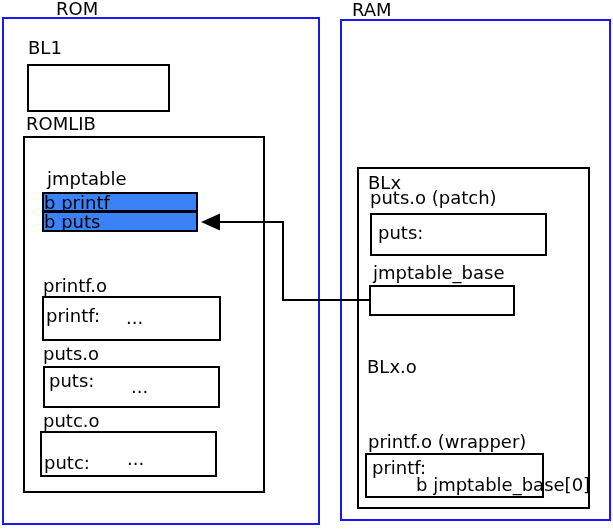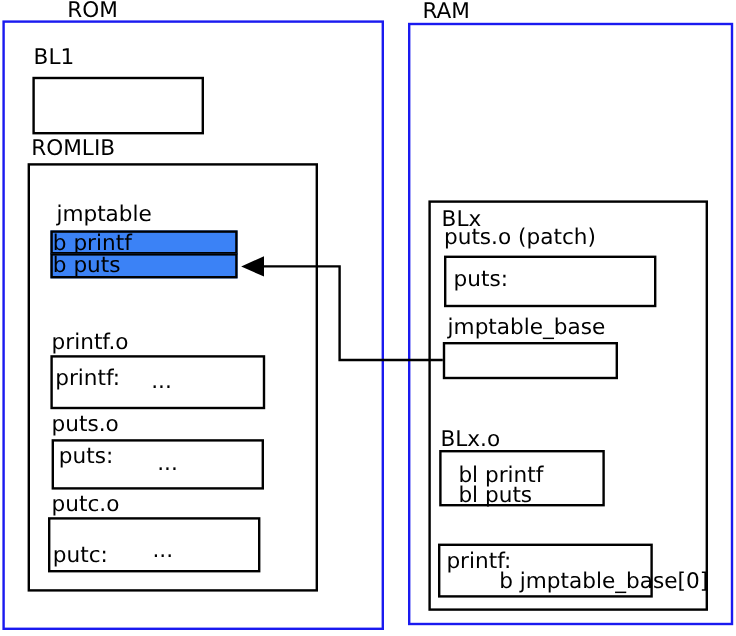--- a/index.html
+++ b/index.html
@@ -96,25 +96,22 @@
 
   <div class="label" style="left:370px; top:191px;">puts.o (patch)</div>
   <div class="bbox" style="left:370px; top:213px; width:177px; height:43px;">
     <span class="inner" style="left:6px; top:11px;">puts:</span>
   </div>
 
   <div class="label" style="left:373px; top:266px;">jmptable_base</div>
   <div class="bbox" style="left:369px; top:285px; width:146px; height:31px;"></div>
 
   <div class="label" style="left:367px; top:360px;">BLx.o</div>
-  <div class="bbox" style="left:366px; top:375px; width:138px; height:47px;">
-    <span class="inner" style="left:14px; top:13px;">bl printf</span>
-    <span class="inner" style="left:14px; top:29px;">bl puts</span>
-  </div>
 
+  <div class="label" style="left:368px; top:435px;">printf.o (wrapper)</div>
   <div class="bbox" style="left:365px; top:453px; width:179px; height:45px;">
     <span class="inner" style="left:5px; top:6px;">printf:</span>
     <span class="inner" style="left:49px; top:23px;">b jmptable_base[0]</span>
   </div>
 
   <svg id="arrow-overlay" viewBox="0 0 613 530" xmlns="http://www.w3.org/2000/svg">
     <polyline points="369,300 283,300 283,222 219,222" fill="none" stroke="#000000" stroke-width="2"></polyline>
     <polygon points="201,222 220,213.5 220,230.5" fill="#000000"></polygon>
   </svg>
 

